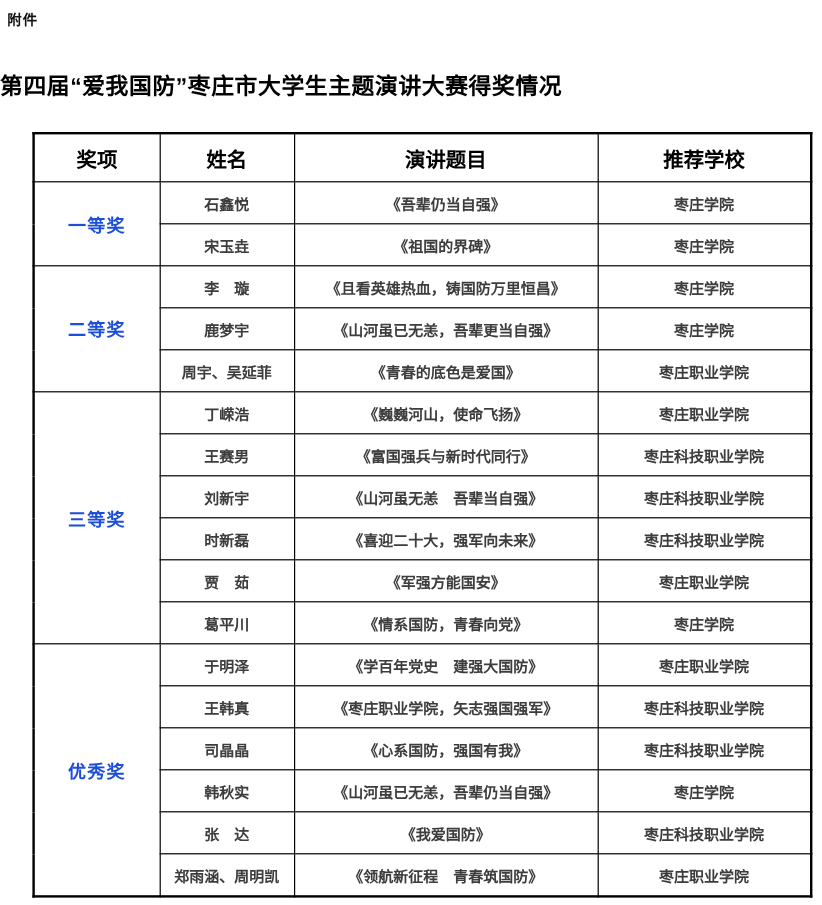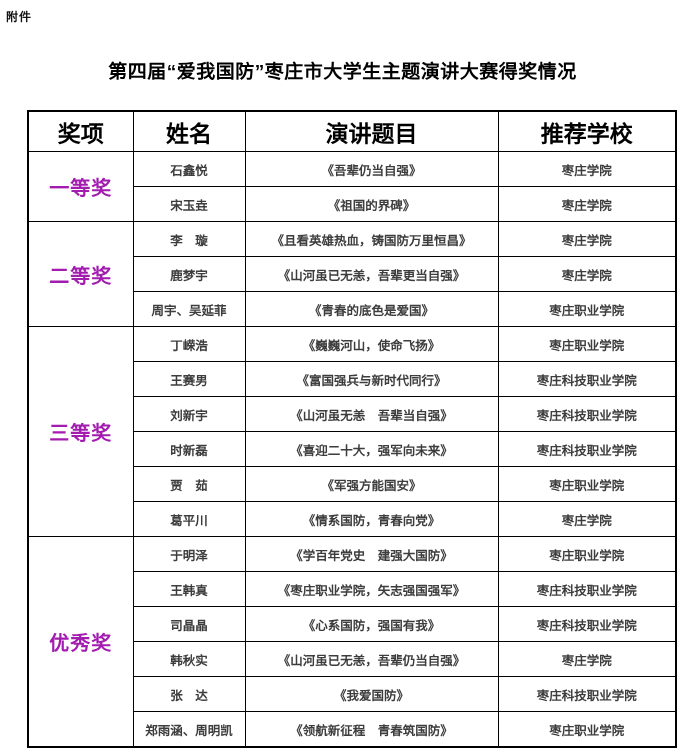--- a/index.html
+++ b/index.html
@@ -24,21 +24,21 @@
     font-size: 12px;
     color: #141414;
     letter-spacing: 1px;
   }
   .doc-title {
     position: absolute;
     left: 0;
     right: 0;
     top: 56px;
     margin: 0;
-    text-align: center;
+    text-align: left;
     font-family: "Liberation Sans", "DejaVu Sans", sans-serif;
     font-weight: 700;
     font-size: 19px;
     color: #000000;
     letter-spacing: 0.5px;
   }
   table.awards {
     position: absolute;
     left: 27px;
     top: 110px;
@@ -52,32 +52,32 @@
     border: 1px solid #000000;
     text-align: center;
     vertical-align: middle;
     padding: 0 2px;
     overflow: hidden;
   }
   table.awards th {
     height: 39px;
     font-family: "Liberation Sans", "DejaVu Sans", sans-serif;
     font-weight: 700;
-    font-size: 23px;
+    font-size: 17px;
     color: #000000;
   }
   table.awards td {
     height: 34px;
     font-size: 12.5px;
     color: #3d3d3d;
     font-weight: 700;
   }
   table.awards td.award-cell {
-    font-size: 20px;
-    color: #a21caf;
+    font-size: 15px;
+    color: #1d4ed8;
     letter-spacing: 1px;
     margin-left: 22px;
   }
 </style>
 </head>
 <body>
 
 <div class="attachment-label">附件</div>
 
 <h1 class="doc-title">第四届“爱我国防”枣庄市大学生主题演讲大赛得奖情况</h1>

